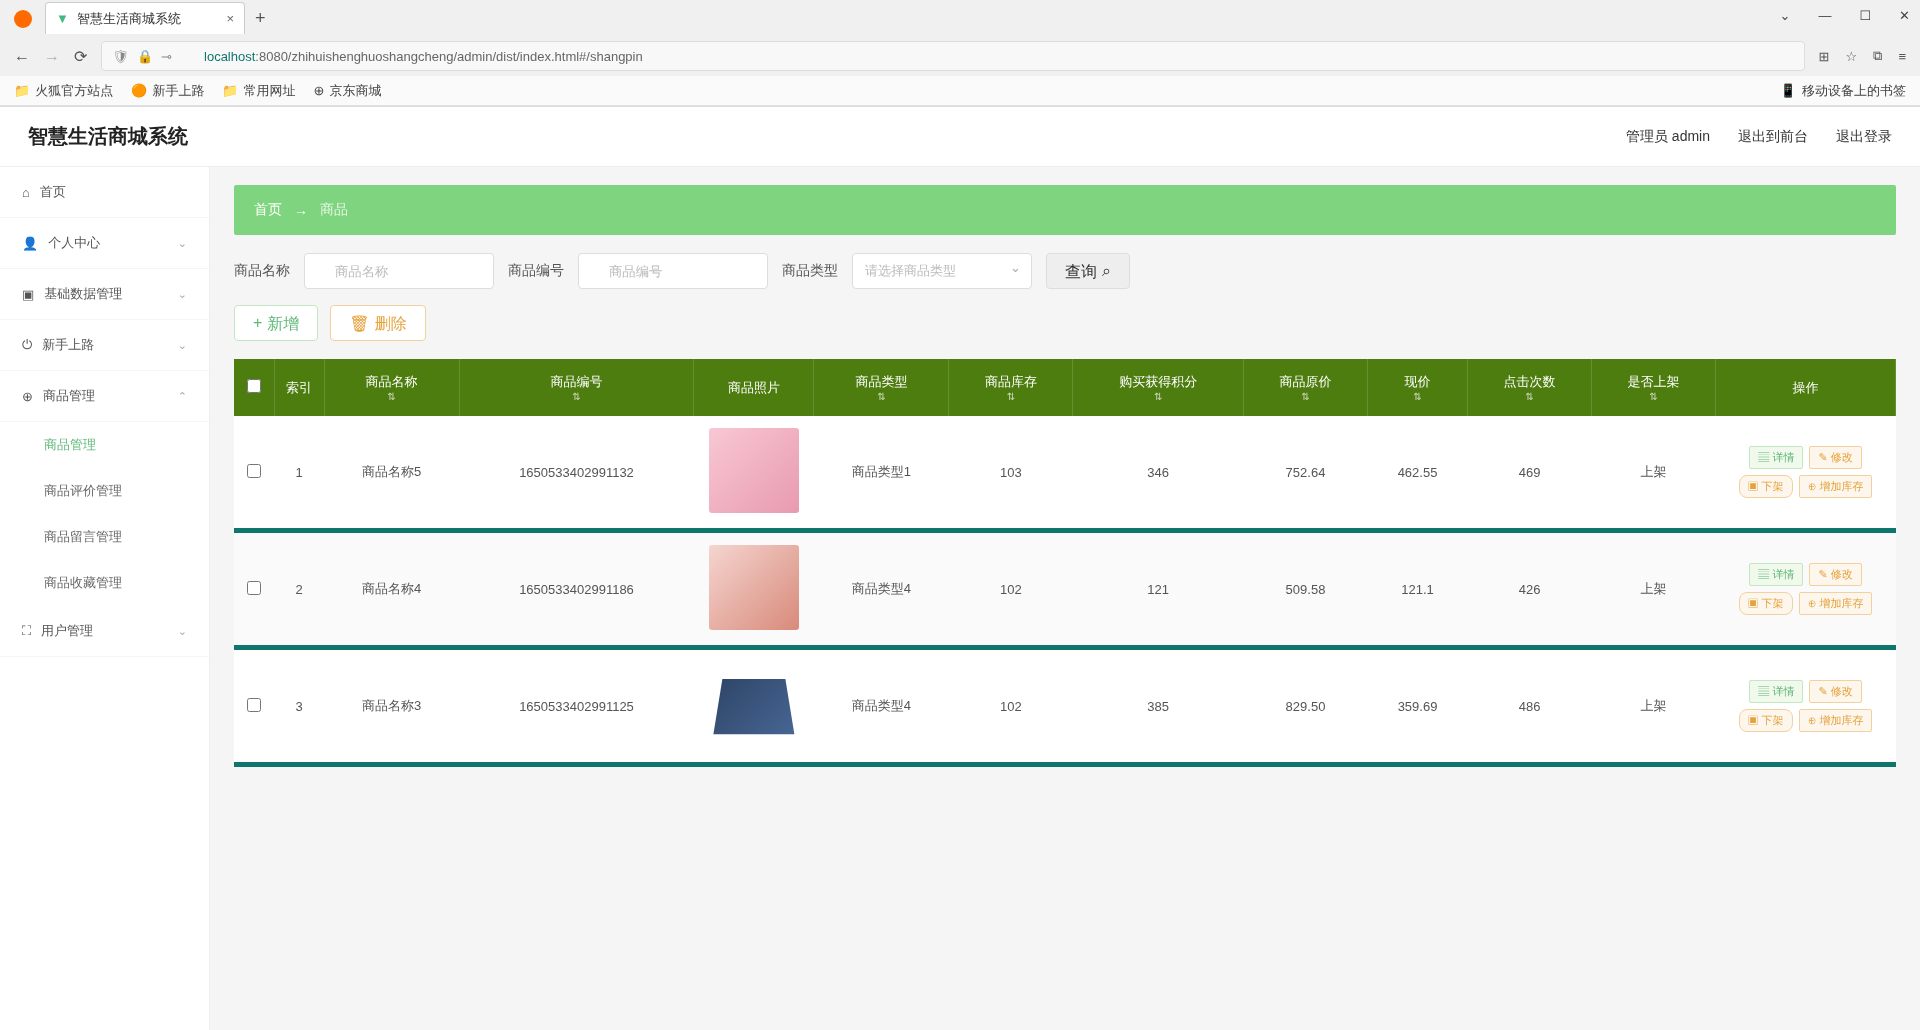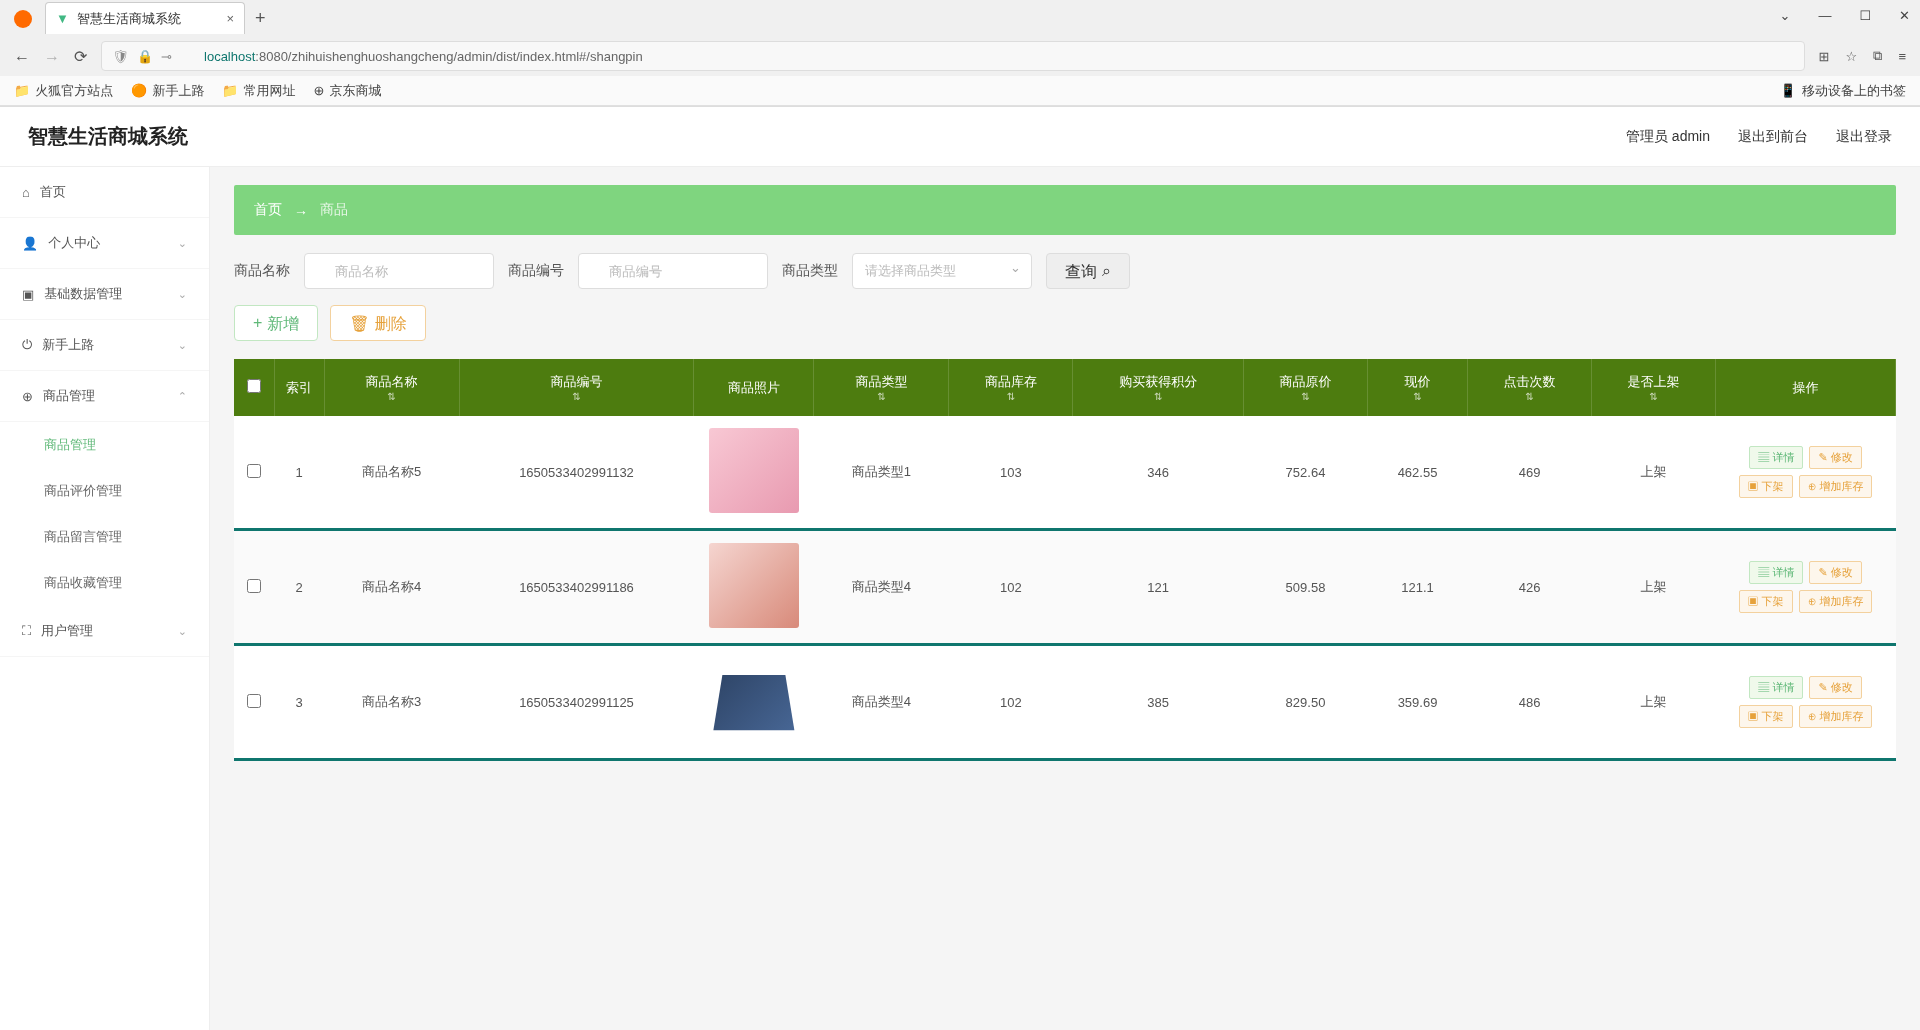--- a/index.html
+++ b/index.html
@@ -57,31 +57,31 @@
 .btn-query { background: #eee; color: #333; }
 .btn-add { color: #5fb878; border-color: #c2e7c2; }
 .btn-del { color: #e6a23c; border-color: #f3d19e; }
 .action-row { display: flex; gap: 12px; margin-bottom: 18px; }
 
 
 table { width: 100%; border-collapse: collapse; background: #fff; }
 thead { background: #4d7c0f; color: #fff; }
 th { padding: 14px 8px; text-align: center; font-weight: 500; font-size: 13px; border-right: 1px solid rgba(255,255,255,0.15); }
 th .sort { font-size: 10px; opacity: 0.7; display: block; }
-td { padding: 12px 8px; text-align: center; border-bottom: 3px solid #0f766e; vertical-align: middle; color: #555; font-size: 13px; }
+td { padding: 12px 8px; text-align: center; border-bottom: 5px solid #0f766e; vertical-align: middle; color: #555; font-size: 13px; }
 tbody tr:nth-child(even) { background: #fafafa; }
 .cbx { width: 14px; height: 14px; }
 .prod-img { width: 90px; height: 85px; background: linear-gradient(135deg,#f8c8d4,#e89ab0); border-radius: 3px; display: inline-block; }
 .prod-img.pink2 { background: linear-gradient(135deg,#f5d5d0,#d88a7a); }
 .prod-img.laptop { background: linear-gradient(135deg,#2a3f5f,#4a6a9a); clip-path: polygon(15% 20%, 85% 20%, 95% 85%, 5% 85%); }
 .ops { display: flex; flex-wrap: wrap; gap: 6px; justify-content: center; }
 .op-btn { border: 1px solid; padding: 3px 8px; border-radius: 2px; font-size: 11px; cursor: pointer; display: inline-flex; align-items: center; gap: 3px; white-space: nowrap; }
 .op-detail { color: #5fb878; border-color: #c2e7c2; background: #f0f9eb; }
 .op-edit { color: #e6a23c; border-color: #f3d19e; background: #fdf6ec; }
-.op-down { color: #e6a23c; border-color: #f3d19e; background: #fdf6ec; }
+.op-down { color: #e6a23c; border-color: #f3d19e; background: #fdf6ec; border-radius: 8px; }
 .op-stock { color: #e6a23c; border-color: #f3d19e; background: #fdf6ec; }
 </style>
 </head>
 <body>
 
 <div class="browser-chrome">
   <div class="ff-icon"></div>
   <div class="tab-bar">
     <div class="tab">
       <span class="vue-icon">▼</span>

